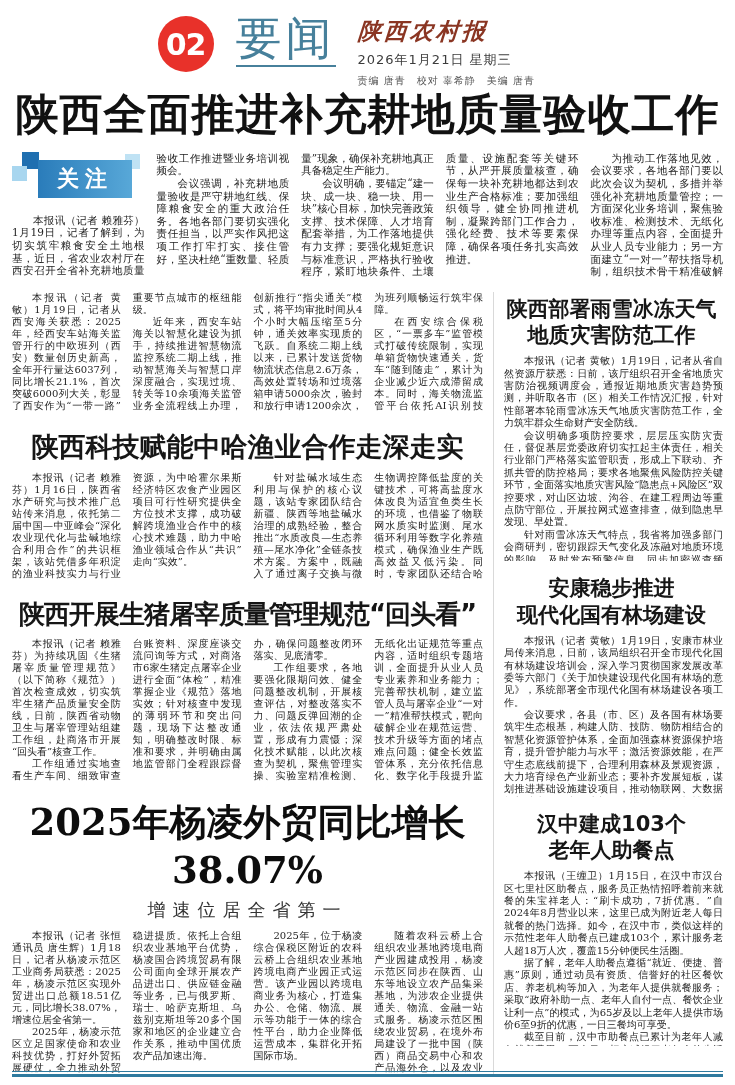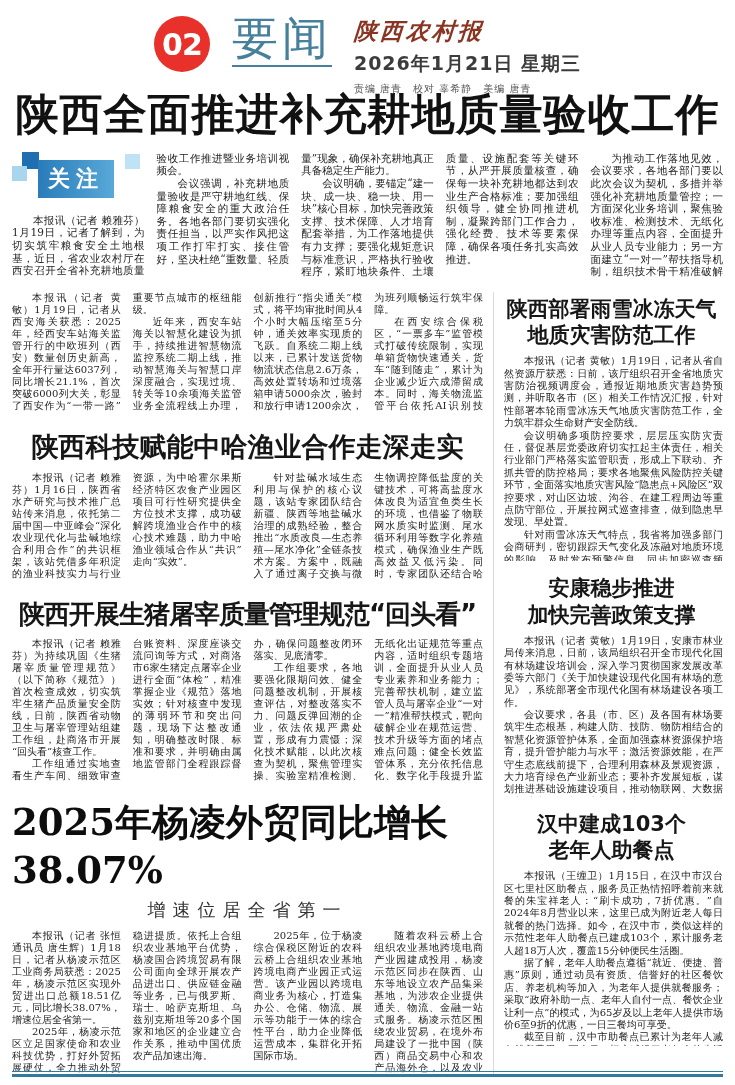--- a/index.html
+++ b/index.html
@@ -22,57 +22,57 @@
   .section-title {
     color:#47809b; font-size:46px; font-weight:normal; line-height:1.05;
     font-family:"DejaVu Serif","Liberation Serif",serif; letter-spacing:4px;
   }
   .section-underline { height:2px; background:#47809b; margin-top:3px; }
   .masthead-block { margin-top:6px; min-width:220px; }
   .masthead {
     font-family:"DejaVu Serif","Liberation Serif",serif; font-style:italic; font-weight:bold;
     color:#8a3522; font-size:23px; letter-spacing:3px; transform:skewX(-4deg); display:inline-block;
   }
-  .pub-date { font-family:"DejaVu Sans","Liberation Sans",sans-serif; color:#3c3c3c; font-size:19px; margin-top:4px; letter-spacing:1px;font-weight:bold; }
+  .pub-date { font-family:"DejaVu Sans","Liberation Sans",sans-serif; color:#3c3c3c; font-size:13px; margin-top:4px; letter-spacing:1px; }
   .staff-line { font-family:"DejaVu Sans","Liberation Sans",sans-serif; color:#555; font-size:10px; margin-top:5px; letter-spacing:1px; }
   
   .lead-headline {
     text-align:center; font-weight:bold; font-size:43px; letter-spacing:1px;
     line-height:1.25; margin:6px 0 10px 0; color:#111;
     font-family:"DejaVu Serif","Liberation Serif",serif;
   }
   .lead-body {
     height:132px; column-count:5; column-gap:12px; overflow:hidden;
     font-size:10.5px; line-height:1.2; text-align:justify; color:#222;
   }
   .para { text-indent:2em; text-align:justify; }
   
   .focus-badge { position:relative; width:128px; height:54px; margin-bottom:8px; }
   .fb-sq1 { position:absolute; left:10px; top:0; width:17px; height:17px; background:#1f6fb0; }
   .fb-sq2 { position:absolute; left:0; top:14px; width:15px; height:15px; background:#a8d6ef; }
   .fb-sq3 { position:absolute; right:0; top:2px; width:15px; height:15px; background:#bfe2f4; }
   .fb-main {
-    position:absolute; left:26px; top:8px; width:76px; height:38px;
+    position:absolute; left:26px; top:8px; width:94px; height:38px;
     background:linear-gradient(90deg,#2a7cba,#58a8d8); color:#fff;
     display:flex; align-items:center; justify-content:center;
     font-family:"DejaVu Sans","Liberation Sans",sans-serif; font-weight:bold; font-size:22px; letter-spacing:6px;
   }
   
   .main { display:flex; margin-top:8px; }
   .left-col { width:482px; padding-right:10px; border-right:1px solid #d9d9d9; }
   .sidebar { width:229px; padding-left:10px; }
   .head-sans {
     font-family:"DejaVu Sans","Liberation Sans",sans-serif; font-weight:bold; color:#161616;
     text-align:center; line-height:1.25;
   }
   .a2-head { font-size:28px; letter-spacing:-1px; margin:4px 0 8px 0; }
   .a3-head { font-size:27px; margin:8px 0 8px 0; }
   .a4-head { font-size:26px; letter-spacing:-1px; margin:10px 0 8px 0; }
   .a5-head {
-    font-family:"DejaVu Serif","Liberation Serif",serif; font-weight:bold; text-align:left;
+    font-family:"DejaVu Serif","Liberation Serif",serif; font-weight:bold; text-align:center;
     font-size:37px; letter-spacing:0; margin:12px 0 4px 0; color:#0d0d0d;
   }
   .a5-sub { text-align:center; font-size:18px; letter-spacing:7px; color:#333; margin:6px 0 8px 0; }
   .body-4col { column-count:4; column-gap:12px; overflow:hidden; font-size:10px; line-height:1.2; color:#222; }
   .a2-body { height:130px; }
   .a3-body { height:116px; }
   .a4-body { height:148px; }
   .a5-body { height:146px; }
   .side-head { font-size:21px; white-space:pre-line; margin:4px 4px 7px 0; }
   .side-body { font-size:10px; line-height:1.24; color:#222; overflow:hidden; }
@@ -168,21 +168,21 @@
             <p class="para">本报讯（记者 黄敏）1月19日，记者从省自然资源厅获悉：日前，该厅组织召开全省地质灾害防治视频调度会，通报近期地质灾害趋势预测，并听取各市（区）相关工作情况汇报，针对性部署本轮雨雪冰冻天气地质灾害防范工作，全力筑牢群众生命财产安全防线。</p>
             <p class="para">会议明确多项防控要求，层层压实防灾责任，督促基层党委政府切实扛起主体责任，相关行业部门严格落实监管职责，形成上下联动、齐抓共管的防控格局；要求各地聚焦风险防控关键环节，全面落实地质灾害风险“隐患点+风险区”双控要求，对山区边坡、沟谷、在建工程周边等重点防守部位，开展拉网式巡查排查，做到隐患早发现、早处置。</p>
             <p class="para">针对雨雪冰冻天气特点，我省将加强多部门会商研判，密切跟踪天气变化及冻融对地质环境的影响，及时发布预警信息，同步加密巡查频次，提升防控精准度；严格执行“三个紧急撤离”机制，规范撤离流程，做好撤离人员管控，坚决守住不发生人员伤亡的底线。同时，强化非汛期应急值守，严格落实24小时值班和信息报送制度，确保信息畅通。</p>
           </div>
       </article>
 
       <div class="side-gap"></div>
 
       <article>
         <h3 class="head-sans side-head">安康稳步推进
-加快完善政策支撑</h3>
+现代化国有林场建设</h3>
         <div class="side-body a7-body">
             <p class="para">本报讯（记者 黄敏）1月19日，安康市林业局传来消息，日前，该局组织召开全市现代化国有林场建设培训会，深入学习贯彻国家发展改革委等六部门《关于加快建设现代化国有林场的意见》，系统部署全市现代化国有林场建设各项工作。</p>
             <p class="para">会议要求，各县（市、区）及各国有林场要筑牢生态根基，构建人防、技防、物防相结合的智慧化资源管护体系，全面加强森林资源保护培育，提升管护能力与水平；激活资源效能，在严守生态底线前提下，合理利用森林及景观资源，大力培育绿色产业新业态；要补齐发展短板，谋划推进基础设施建设项目，推动物联网、大数据等新技术及低空经济新场景应用，加快机械装备升级，打造智慧林场；要创新经营机制，推广“国有林场+N”模式，深化与村集体、企业的合作，发展复合经营业态，健全激励奖励机制，激发林场发展内生动力。</p>
           </div>
       </article>
 
       <div class="side-gap"></div>
 
       <article>
         <h3 class="head-sans side-head">汉中建成103个

